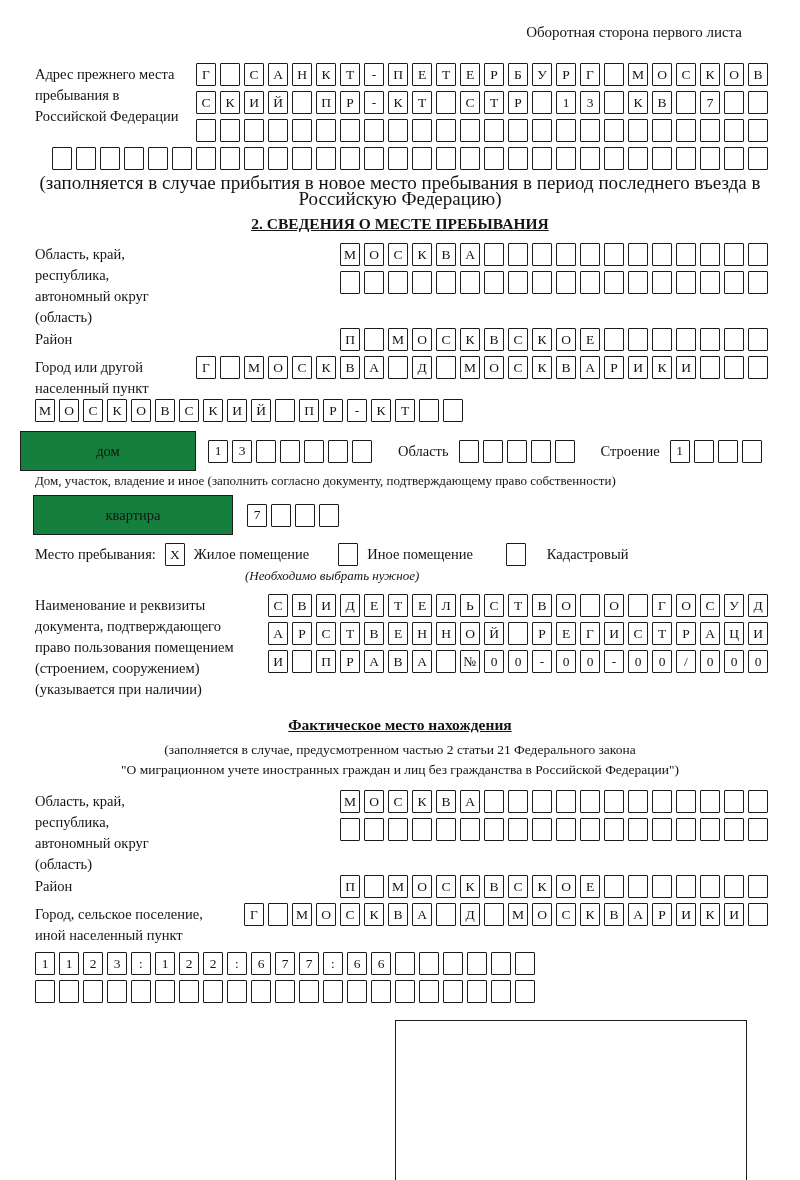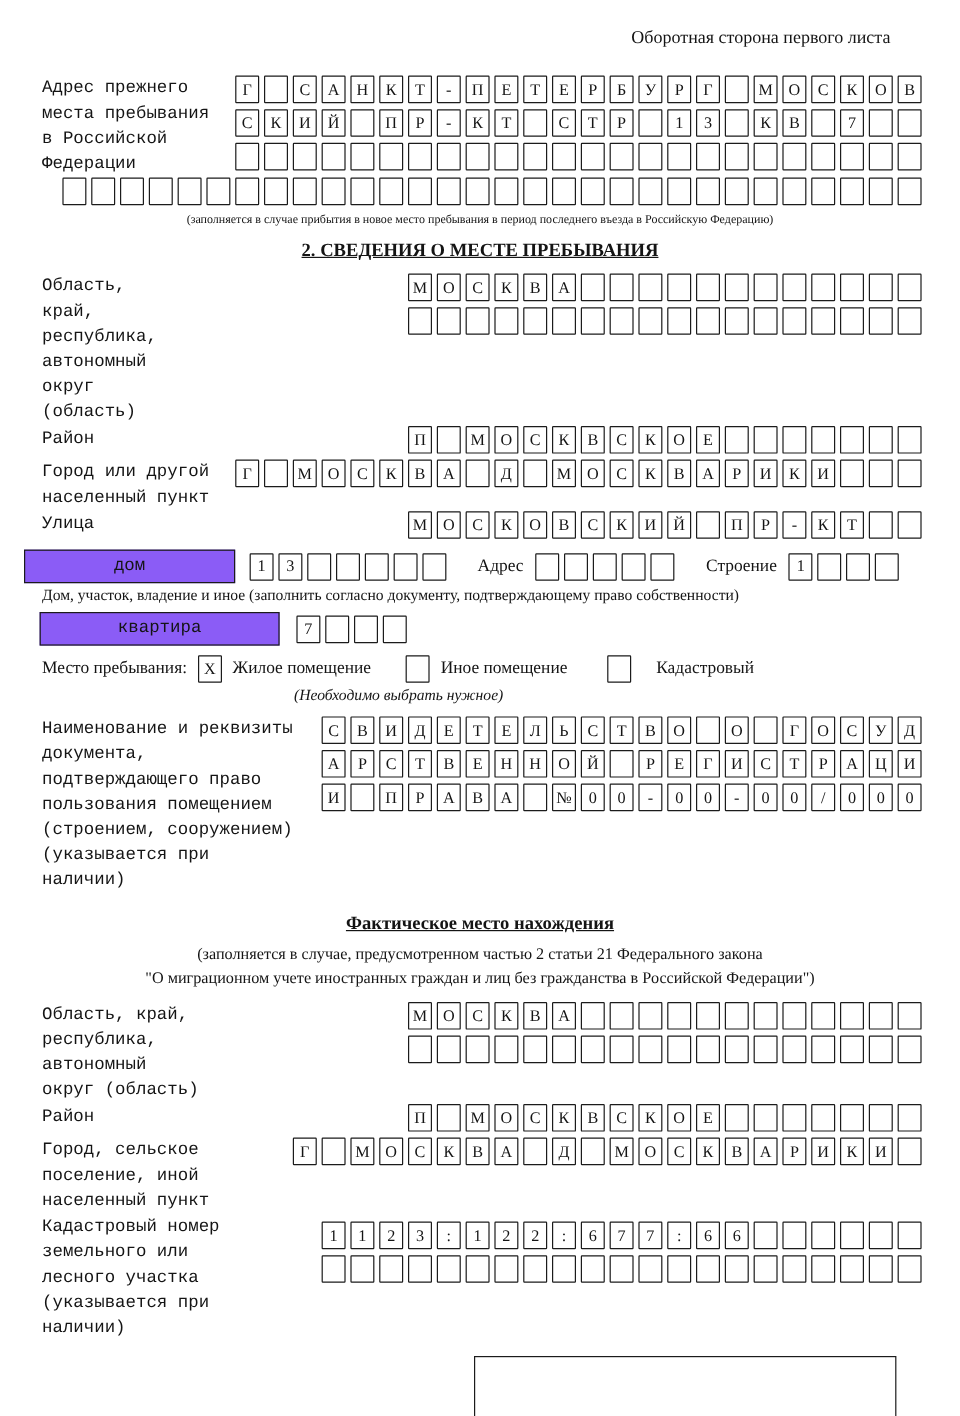--- a/index.html
+++ b/index.html
@@ -12,31 +12,31 @@
   
   .grid{display:flex;gap:4px;justify-content:flex-end;margin-bottom:5px;}
   .cell{
     width:18px;height:21px;flex:0 0 auto;box-sizing:content-box;
     border:1.6px solid #1b1b1b;border-radius:1px;
     display:inline-flex;align-items:center;justify-content:center;
     font-size:13.5px;line-height:1;background:#fff;
   }
   .field{display:flex;align-items:flex-start;padding:0 32px 0 35px;box-sizing:border-box;}
   .field .lblwrap{flex:1 1 auto;}
-  .field .lbl{display:block;font-size:14.5px;line-height:21px;padding-top:1px;font-family:Liberation Mono, monospace;}
+  .field .lbl{display:block;font-size:14.5px;line-height:21px;padding-top:1px;}
   .field .grids{flex:0 0 auto;}
   .w150{width:150px;} .w115{width:115px;} .w140{width:140px;} .w215{width:215px;}
   .w135{width:135px;} .w200{width:200px;} .w185{width:185px;}
   .fullrow{padding:0 32px 0 18px;}
-  .caption{font-size:10px;text-align:center;line-height:16px;margin-bottom:2px;}
+  .caption{font-size:19px;text-align:center;line-height:16px;margin-bottom:2px;}
   .sec-title{font-size:15.5px;font-weight:bold;text-align:center;margin:8px 0 10px 0;text-decoration:underline;}
   .houses-row{display:flex;align-items:center;margin:4px 32px 2px 20px;gap:6px;}
   .label-box{
-    border:1.6px solid #1b1b1b;height:28px;display:flex;align-items:center;justify-content:center;
-    font-size:14.5px;box-sizing:border-box;flex:0 0 auto;background:#8b5cf6;font-family:Liberation Mono, monospace;
+    border:1.6px solid #1b1b1b;height:40px;display:flex;align-items:center;justify-content:center;
+    font-size:14.5px;box-sizing:border-box;flex:0 0 auto;background:#15803d;
   }
   .lb-dom{width:176px;margin-right:6px;}
   .lb-kv{width:200px;margin-right:8px;}
   .inline-grid{display:flex;gap:4px;flex:0 0 auto;margin-bottom:0;justify-content:flex-start;}
   .mini-label{font-size:14.5px;margin:0 4px 0 20px;flex:0 0 auto;}
   .small-note{font-size:13px;line-height:16px;margin:2px 32px 6px 35px;}
   .stay-row{display:flex;align-items:center;margin:8px 32px 2px 35px;gap:9px;font-size:14.5px;text-align:right;}
   .stay-note{font-size:13px;margin:2px 0 10px 245px;font-style:italic;}
   .two-note{font-size:13.5px;text-align:center;line-height:20px;}
   .stamp-box{width:352px;height:175px;border:1.6px solid #1b1b1b;margin:12px 0 0 395px;box-sizing:border-box;}
@@ -275,23 +275,20 @@
           <span class="cell">К</span>
           <span class="cell">И</span>
           <span class="cell"></span>
           <span class="cell"></span>
           <span class="cell"></span>
         </div>
     </div>
   </div>
 
   <div class="field">
-    <div class="lblwrap">
-      <span class="lbl">Улица</span>
-    </div>
     <div class="grids">
       <div class="grid">
           <span class="cell">М</span>
           <span class="cell">О</span>
           <span class="cell">С</span>
           <span class="cell">К</span>
           <span class="cell">О</span>
           <span class="cell">В</span>
           <span class="cell">С</span>
           <span class="cell">К</span>
@@ -313,21 +310,21 @@
     <div class="label-box lb-dom">дом</div>
     <div class="grid inline-grid">
         <span class="cell">1</span>
         <span class="cell">3</span>
         <span class="cell"></span>
         <span class="cell"></span>
         <span class="cell"></span>
         <span class="cell"></span>
         <span class="cell"></span>
       </div>
-    <span class="mini-label">Адрес</span>
+    <span class="mini-label">Область</span>
     <div class="grid inline-grid">
         <span class="cell"></span>
         <span class="cell"></span>
         <span class="cell"></span>
         <span class="cell"></span>
         <span class="cell"></span>
       </div>
     <span class="mini-label">Строение</span>
     <div class="grid inline-grid">
         <span class="cell">1</span>
@@ -542,23 +539,20 @@
           <span class="cell">Р</span>
           <span class="cell">И</span>
           <span class="cell">К</span>
           <span class="cell">И</span>
           <span class="cell"></span>
         </div>
     </div>
   </div>
 
   <div class="field">
-    <div class="lblwrap">
-      <span class="lbl w185">Кадастровый номер земельного или лесного участка (указывается при наличии)</span>
-    </div>
     <div class="grids" style="padding-top:6px;">
       <div class="grid">
           <span class="cell">1</span>
           <span class="cell">1</span>
           <span class="cell">2</span>
           <span class="cell">3</span>
           <span class="cell">:</span>
           <span class="cell">1</span>
           <span class="cell">2</span>
           <span class="cell">2</span>

